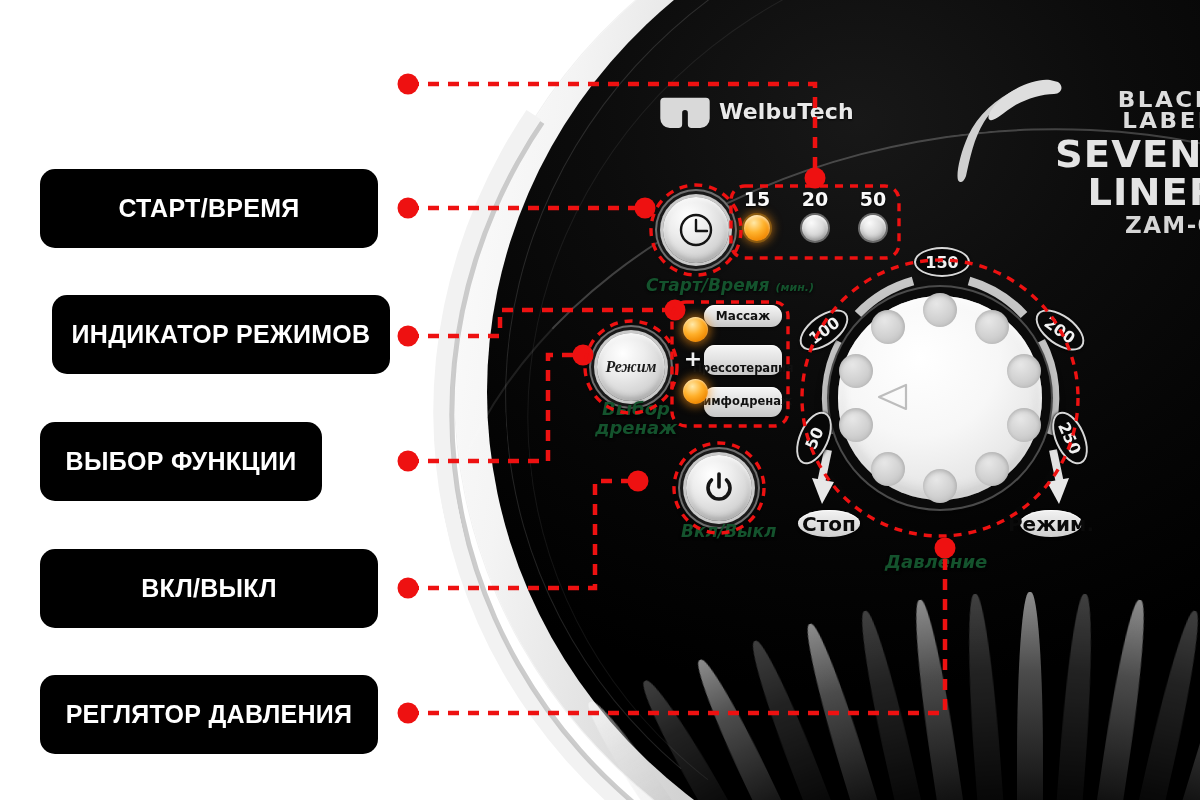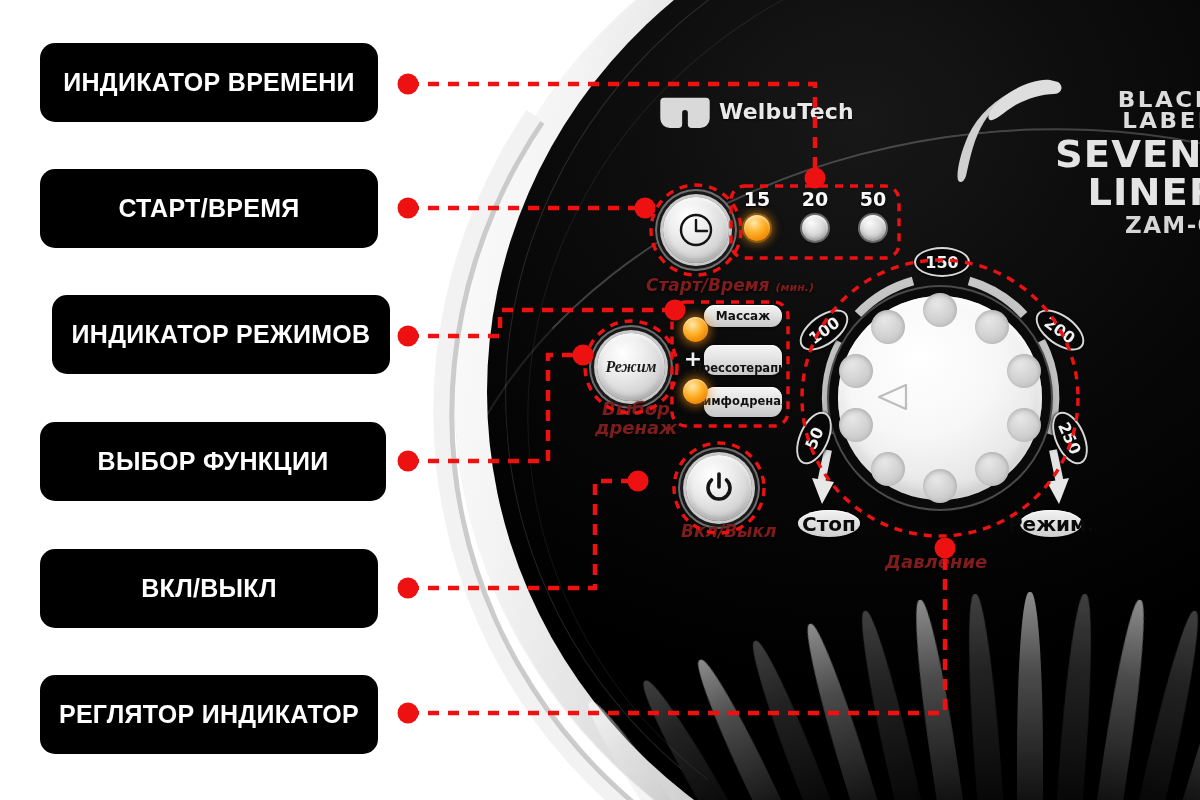--- a/index.html
+++ b/index.html
@@ -157,21 +157,21 @@
   .btn-start{left:663px;top:197px;width:66px;height:66px;}
   .btn-mode{left:597px;top:333px;width:68px;height:68px;}
   .btn-power{left:686px;top:455px;width:66px;height:66px;}
   .btn-mode-label{
     font-family:"Liberation Serif","DejaVu Serif",serif;
     font-style:italic;font-weight:bold;font-size:16px;color:#1b1b1b;
   }
   .glyph{display:block;}
 
   .cap{
-    position:absolute;color:#7f1d1d;font-weight:bold;
+    position:absolute;color:#14532d;font-weight:bold;
     font-family:"DejaVu Sans","Liberation Sans",sans-serif;
     font-style:italic;text-shadow:0 1px 3px rgba(0,0,0,.95);
     white-space:nowrap;
   }
   .cap-start{left:646px;top:275px;font-size:17px;}
   .cap-start small{font-size:11px;font-style:italic;}
   .cap-func{left:592px;top:400px;font-size:18px;line-height:1.04;text-align:center;width:88px;}
   .cap-power{left:681px;top:521px;font-size:17px;}
   .cap-press{left:885px;top:551px;font-size:18px;}
 
@@ -425,31 +425,30 @@
       <div class="scale-badge" id="sc-150" style="left:134px;top:9px;">150</div>
       <div class="scale-badge" id="sc-200" style="left:252px;top:77px;transform:rotate(36deg);">200</div>
       <div class="scale-badge" id="sc-250" style="left:262px;top:185px;transform:rotate(66deg);">250</div>
 
       <div class="end-badge" id="end-min" style="left:18px;top:272px;">Стоп</div>
       <div class="end-badge" id="end-max" style="left:240px;top:272px;">Режим.</div>
     </div>
     <div class="cap cap-press">Давление</div>
   </div>
 
-  <div class="label-box" style="left:40px;top:43px;width:338px;height:79px;">ИНДИКАТОР ВРЕМЕНИ</div>
 
   <div class="label-box" style="left:40px;top:169px;width:338px;height:79px;">СТАРТ/ВРЕМЯ</div>
 
   <div class="label-box" style="left:52px;top:295px;width:338px;height:79px;text-align:right;">ИНДИКАТОР РЕЖИМОВ</div>
 
-  <div class="label-box" style="left:40px;top:422px;width:346px;height:79px;">ВЫБОР ФУНКЦИИ</div>
+  <div class="label-box" style="left:40px;top:422px;width:282px;height:79px;">ВЫБОР ФУНКЦИИ</div>
 
   <div class="label-box" style="left:40px;top:549px;width:338px;height:79px;">ВКЛ/ВЫКЛ</div>
 
-  <div class="label-box" style="left:40px;top:675px;width:338px;height:79px;">РЕГЛЯТОР ИНДИКАТОР</div>
+  <div class="label-box" style="left:40px;top:675px;width:338px;height:79px;">РЕГЛЯТОР ДАВЛЕНИЯ</div>
 
   <svg class="connectors" viewBox="0 0 1200 800">
     <g id="conn-lines" fill="none" stroke="#ee1111" stroke-width="4.5" stroke-dasharray="11 9" stroke-linecap="butt">
         <polyline points="408,84 815,84 815,178"></polyline>
         <polyline points="408,208 645,208"></polyline>
         <polyline points="408,336 500,336 500,310 675,310"></polyline>
         <polyline points="408,461 548,461 548,355 583,355"></polyline>
         <polyline points="408,588 595,588 595,481 638,481"></polyline>
         <polyline points="408,713 945,713 945,548"></polyline>
       </g>

